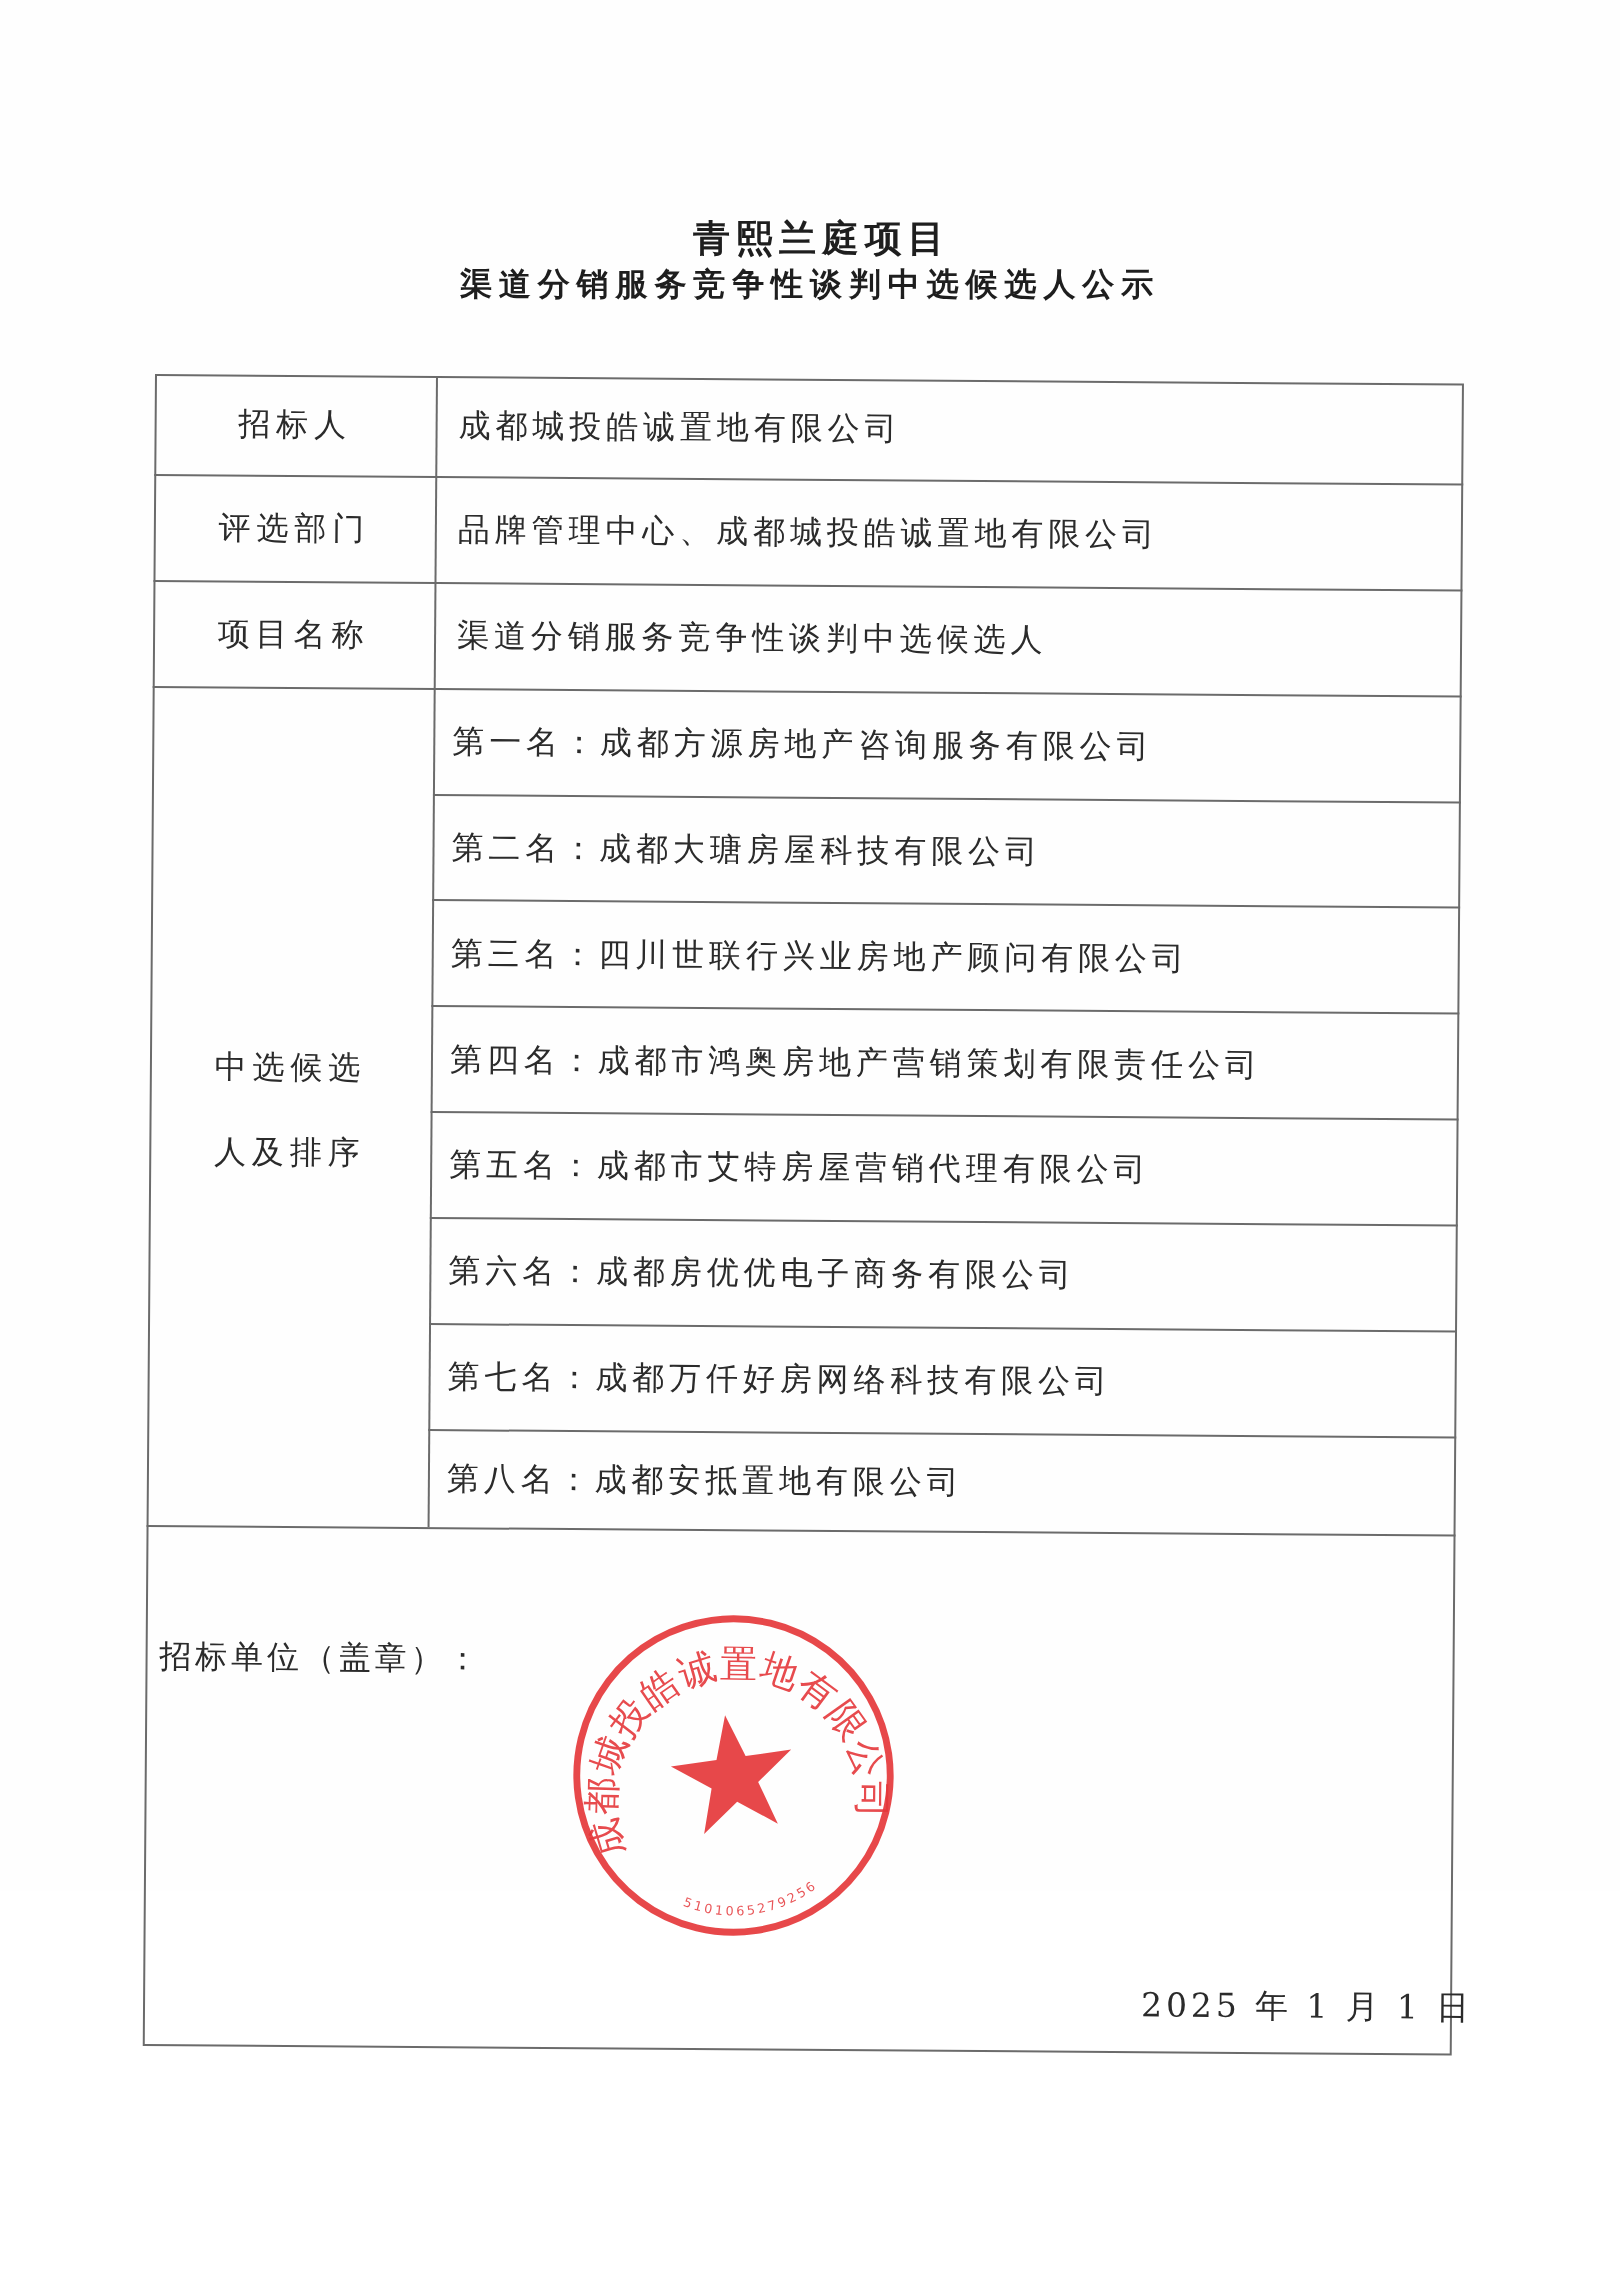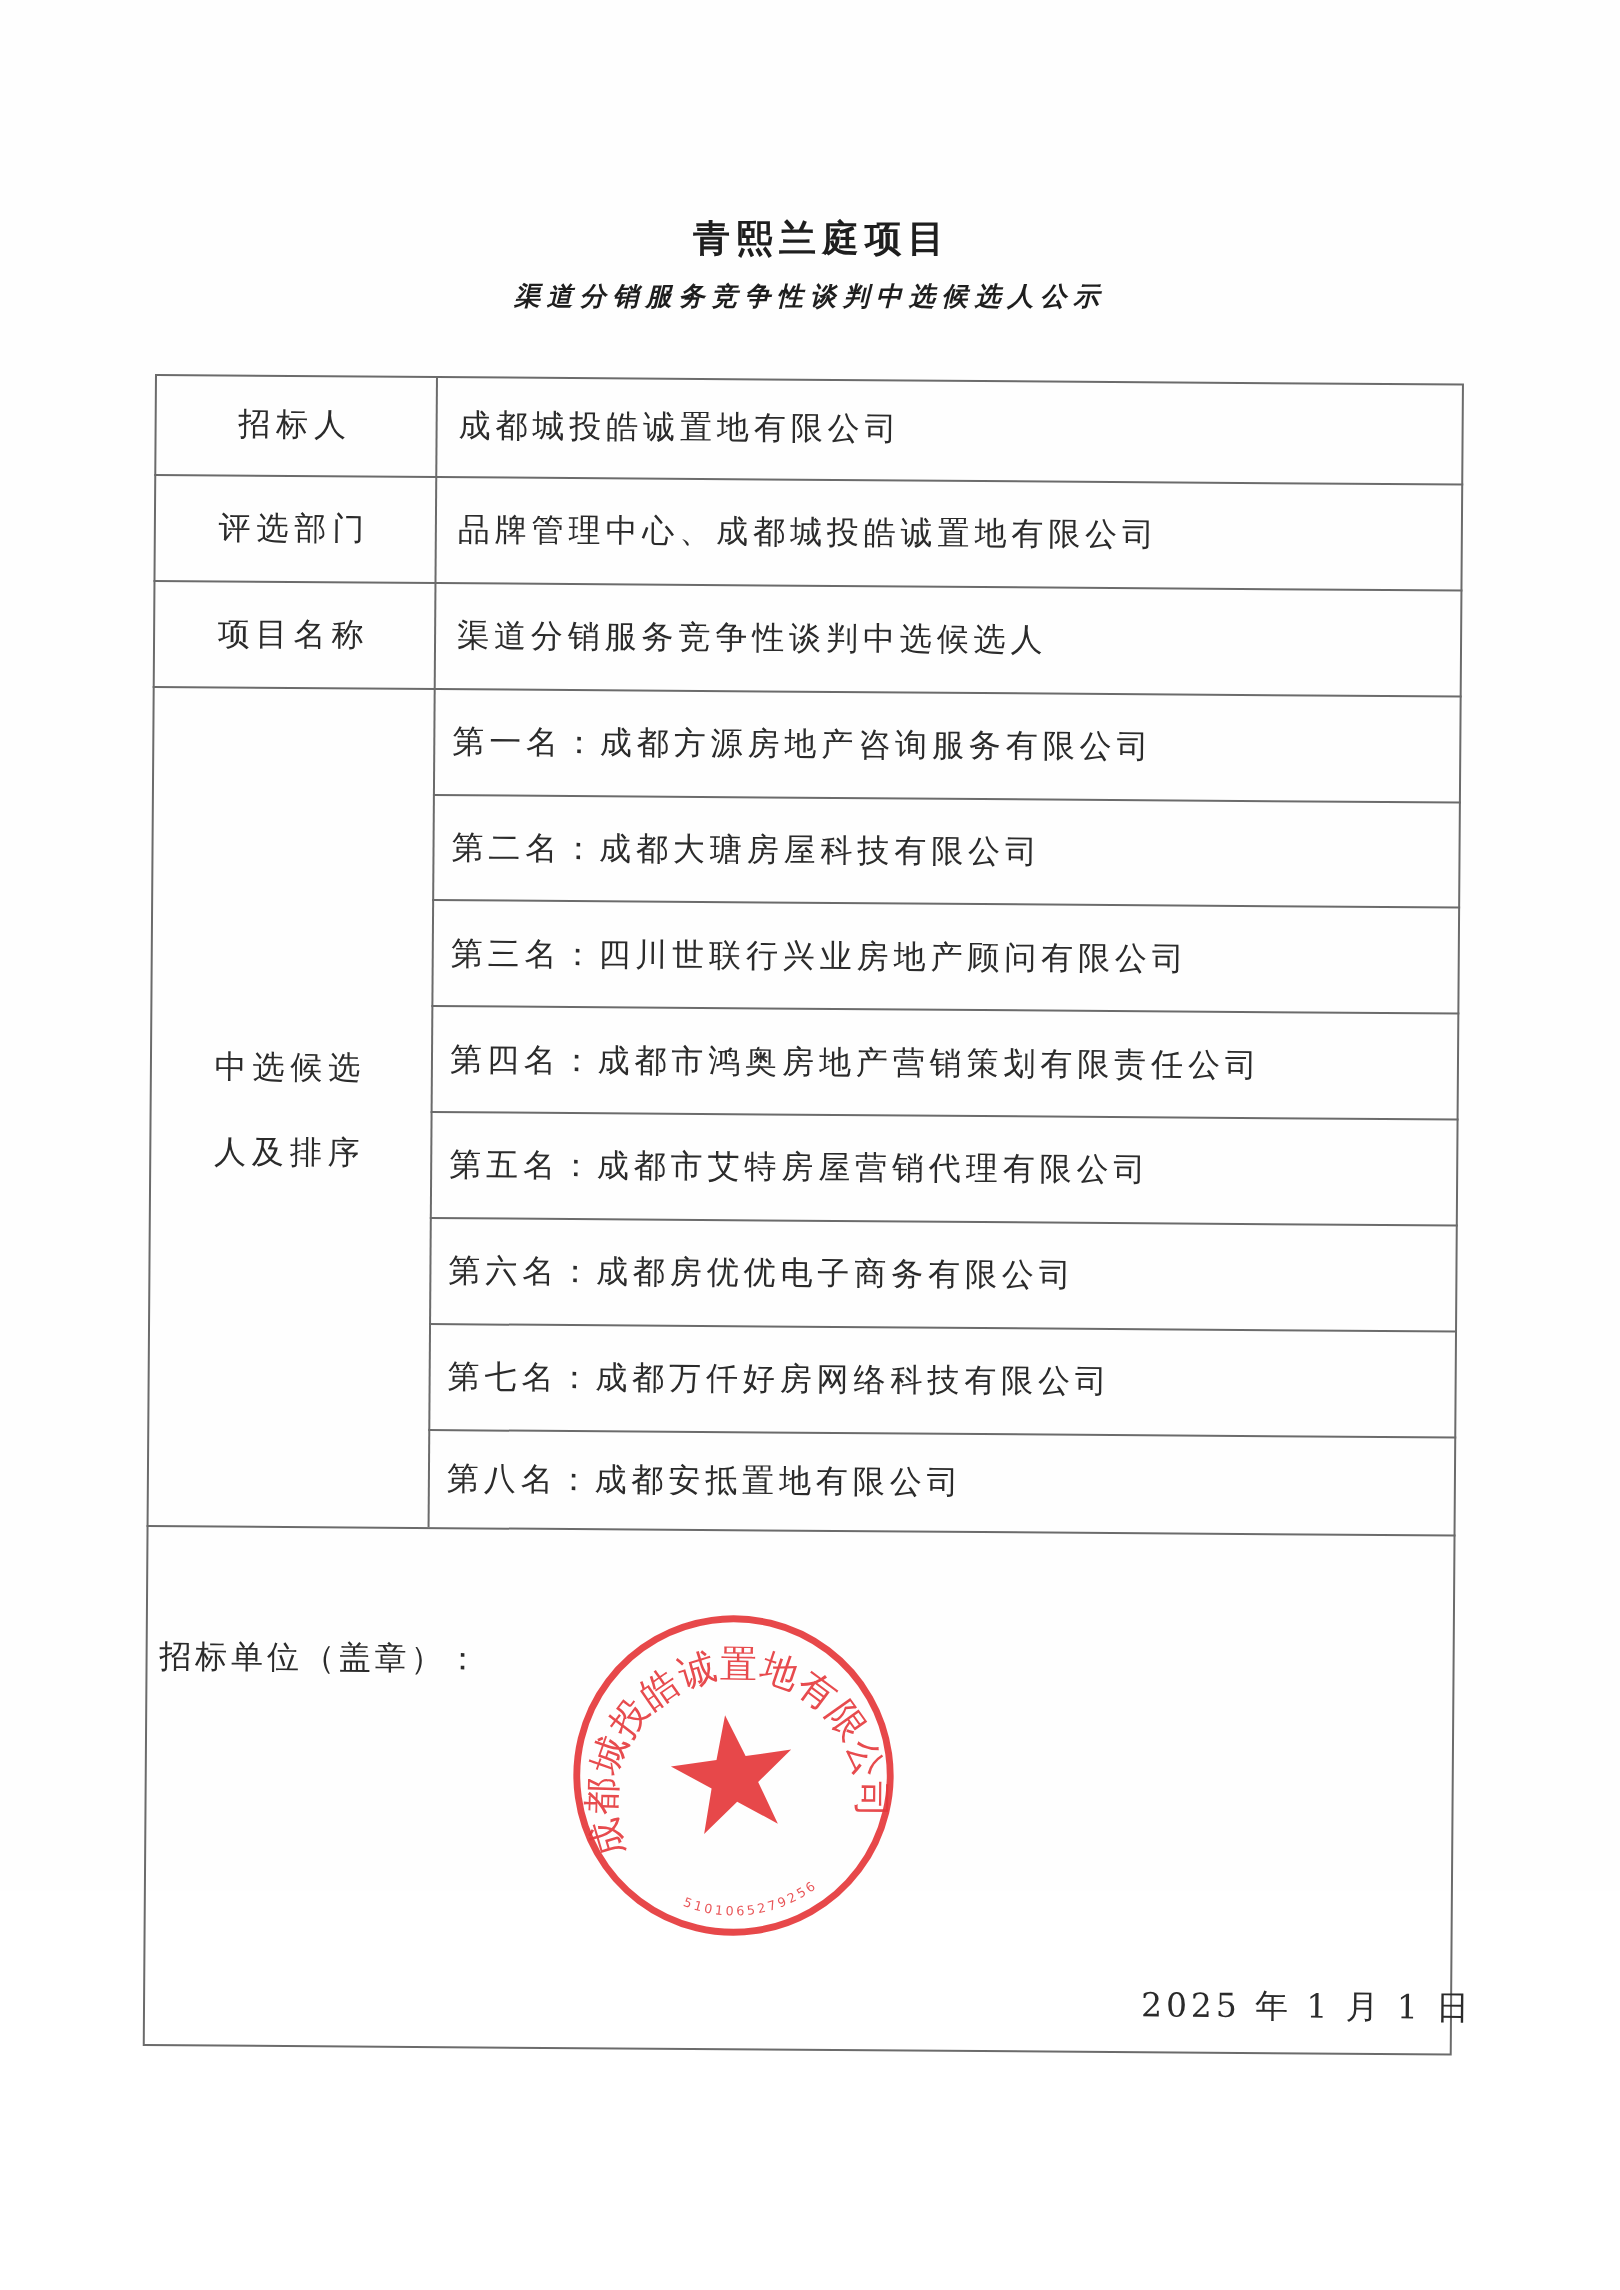--- a/index.html
+++ b/index.html
@@ -26,21 +26,21 @@
     position: absolute;
     left: 0;
     width: 1620px;
     text-align: center;
     font-family: "DejaVu Sans", "Liberation Sans", sans-serif;
     font-weight: bold;
     color: #1e1e1e;
     letter-spacing: 5.9px;
   }
   .title.line1 { top: 214px; font-size: 37px; left: 11.8px; }
-  .title.line2 { top: 279px; font-size: 26px; left: 0px; letter-spacing: 6.9px; font-style: italic; }
+  .title.line2 { top: 263px; font-size: 32px; left: 0px; letter-spacing: 6.9px; }
 
   
   .frame {
     position: absolute;
     left: 155px;
     top: 374px;
     width: 1309px;
     height: 1672px;
     transform: rotate(0.42deg);
     transform-origin: 0 0;

